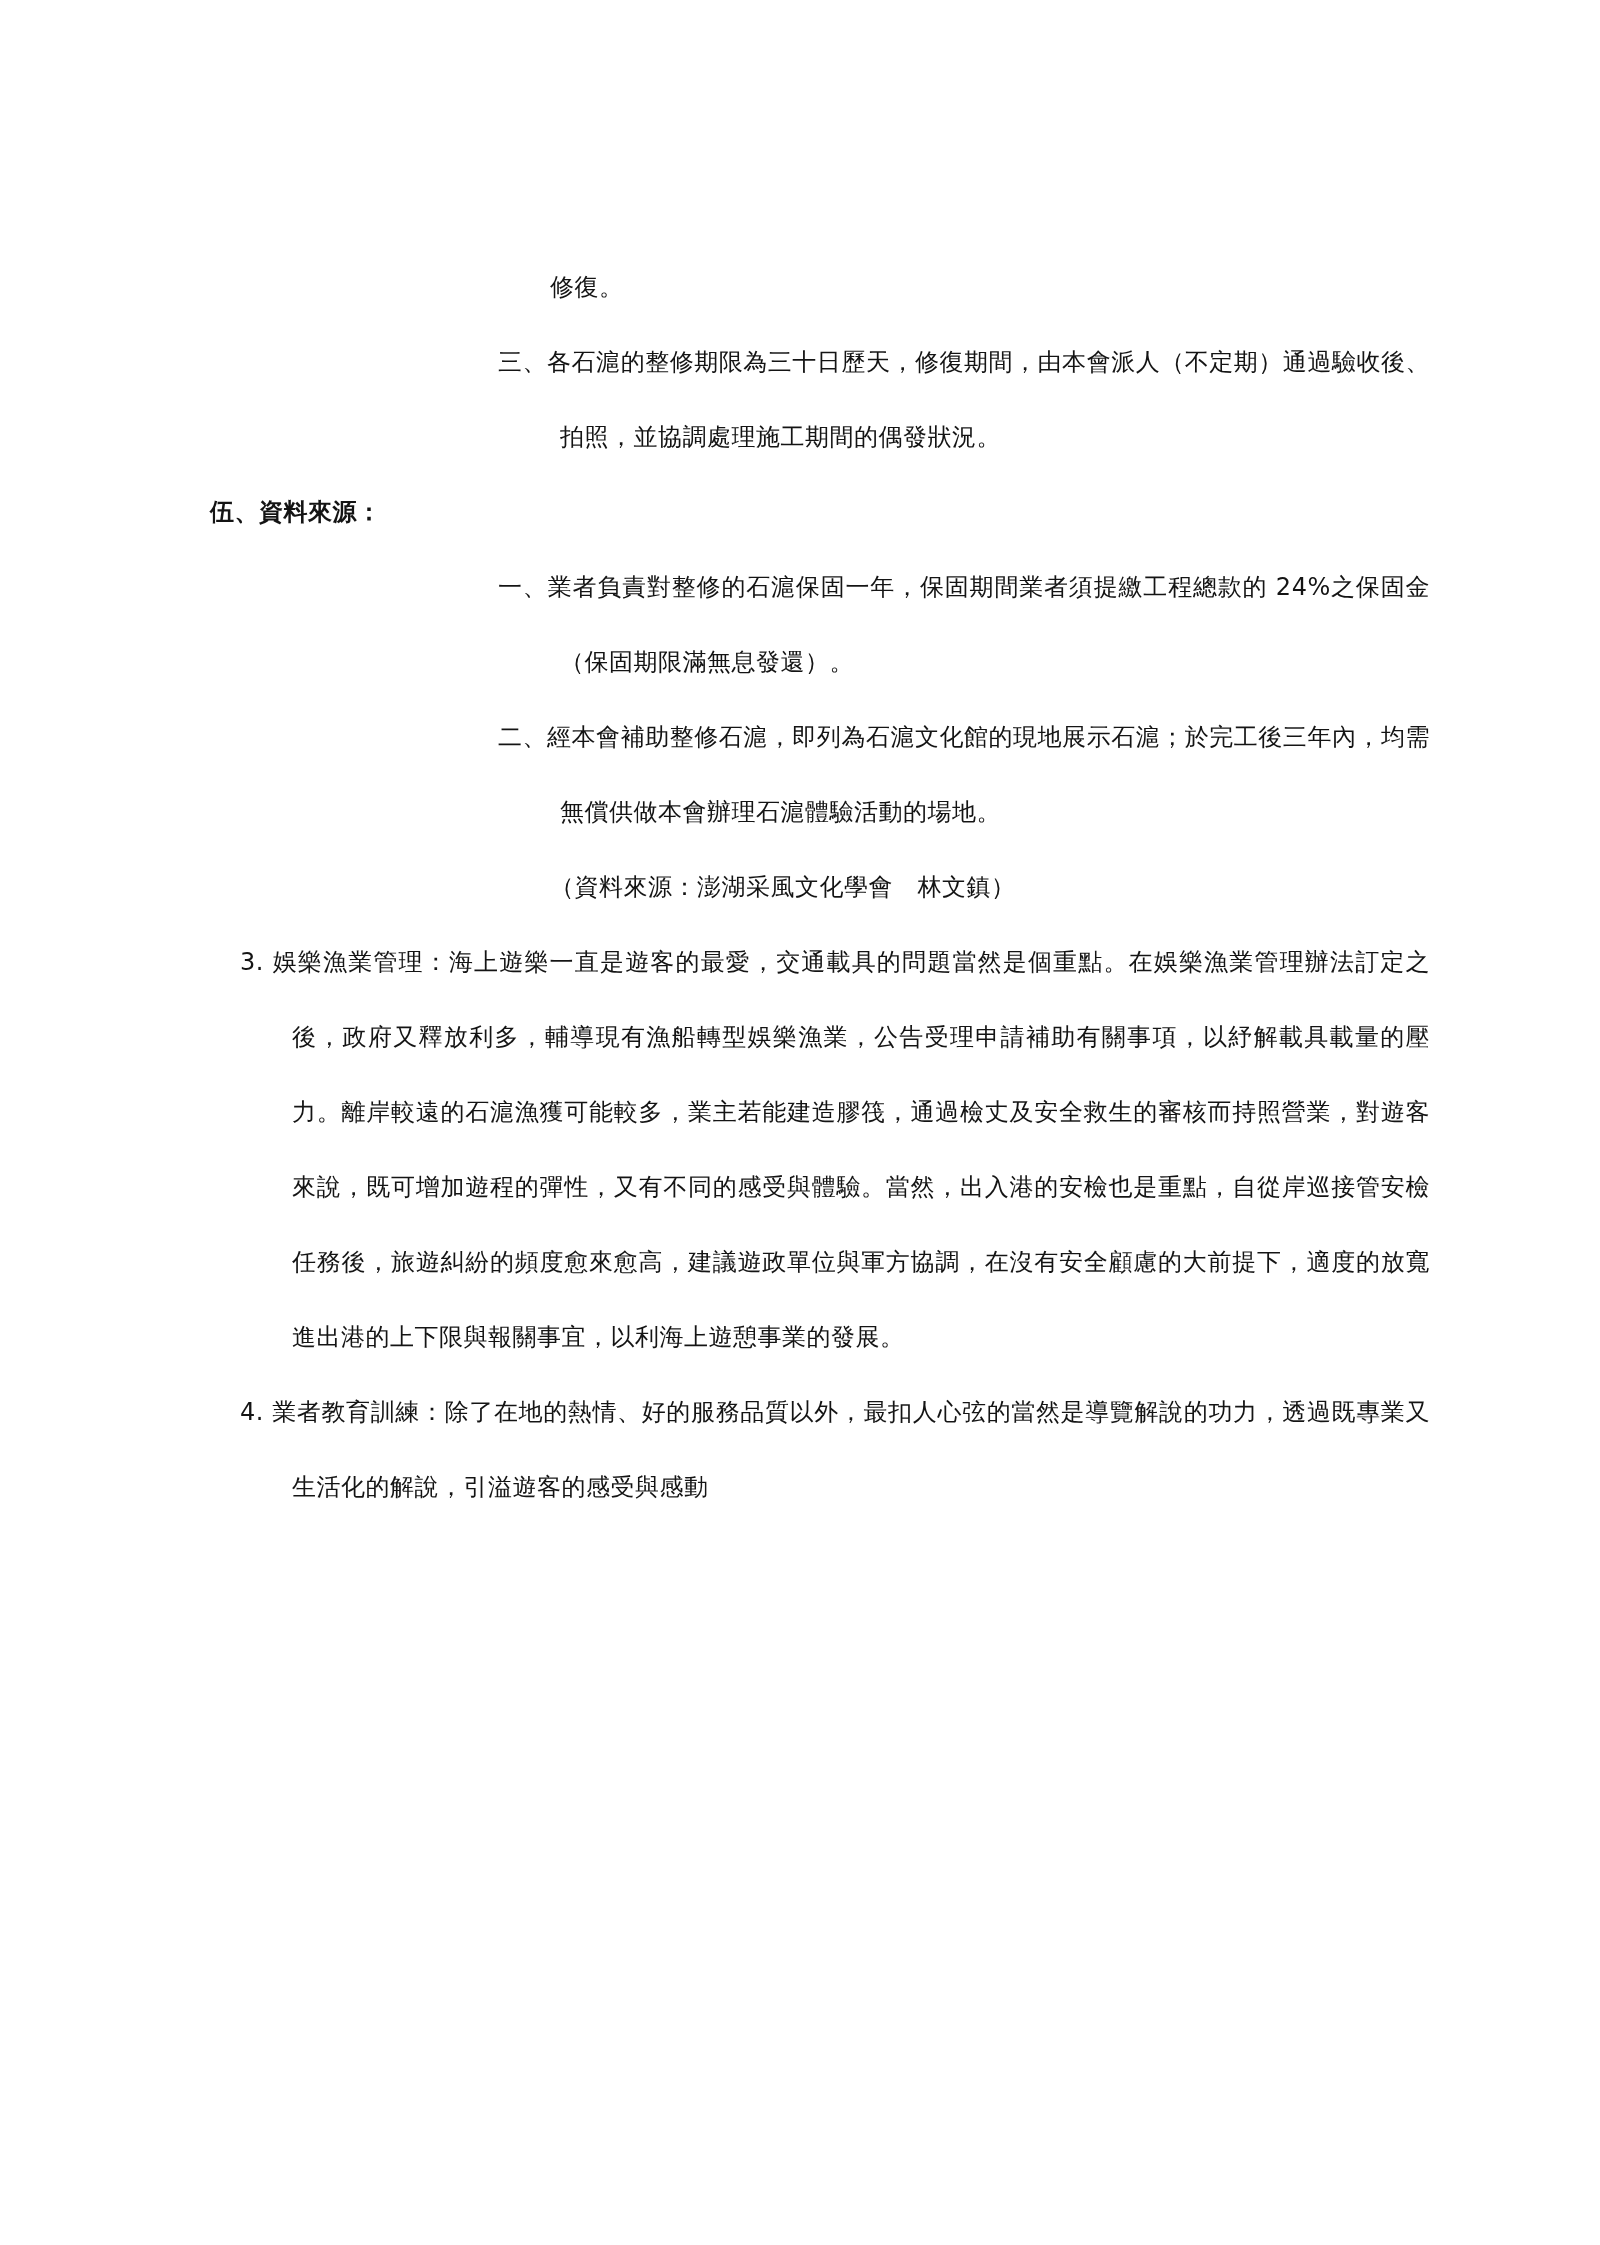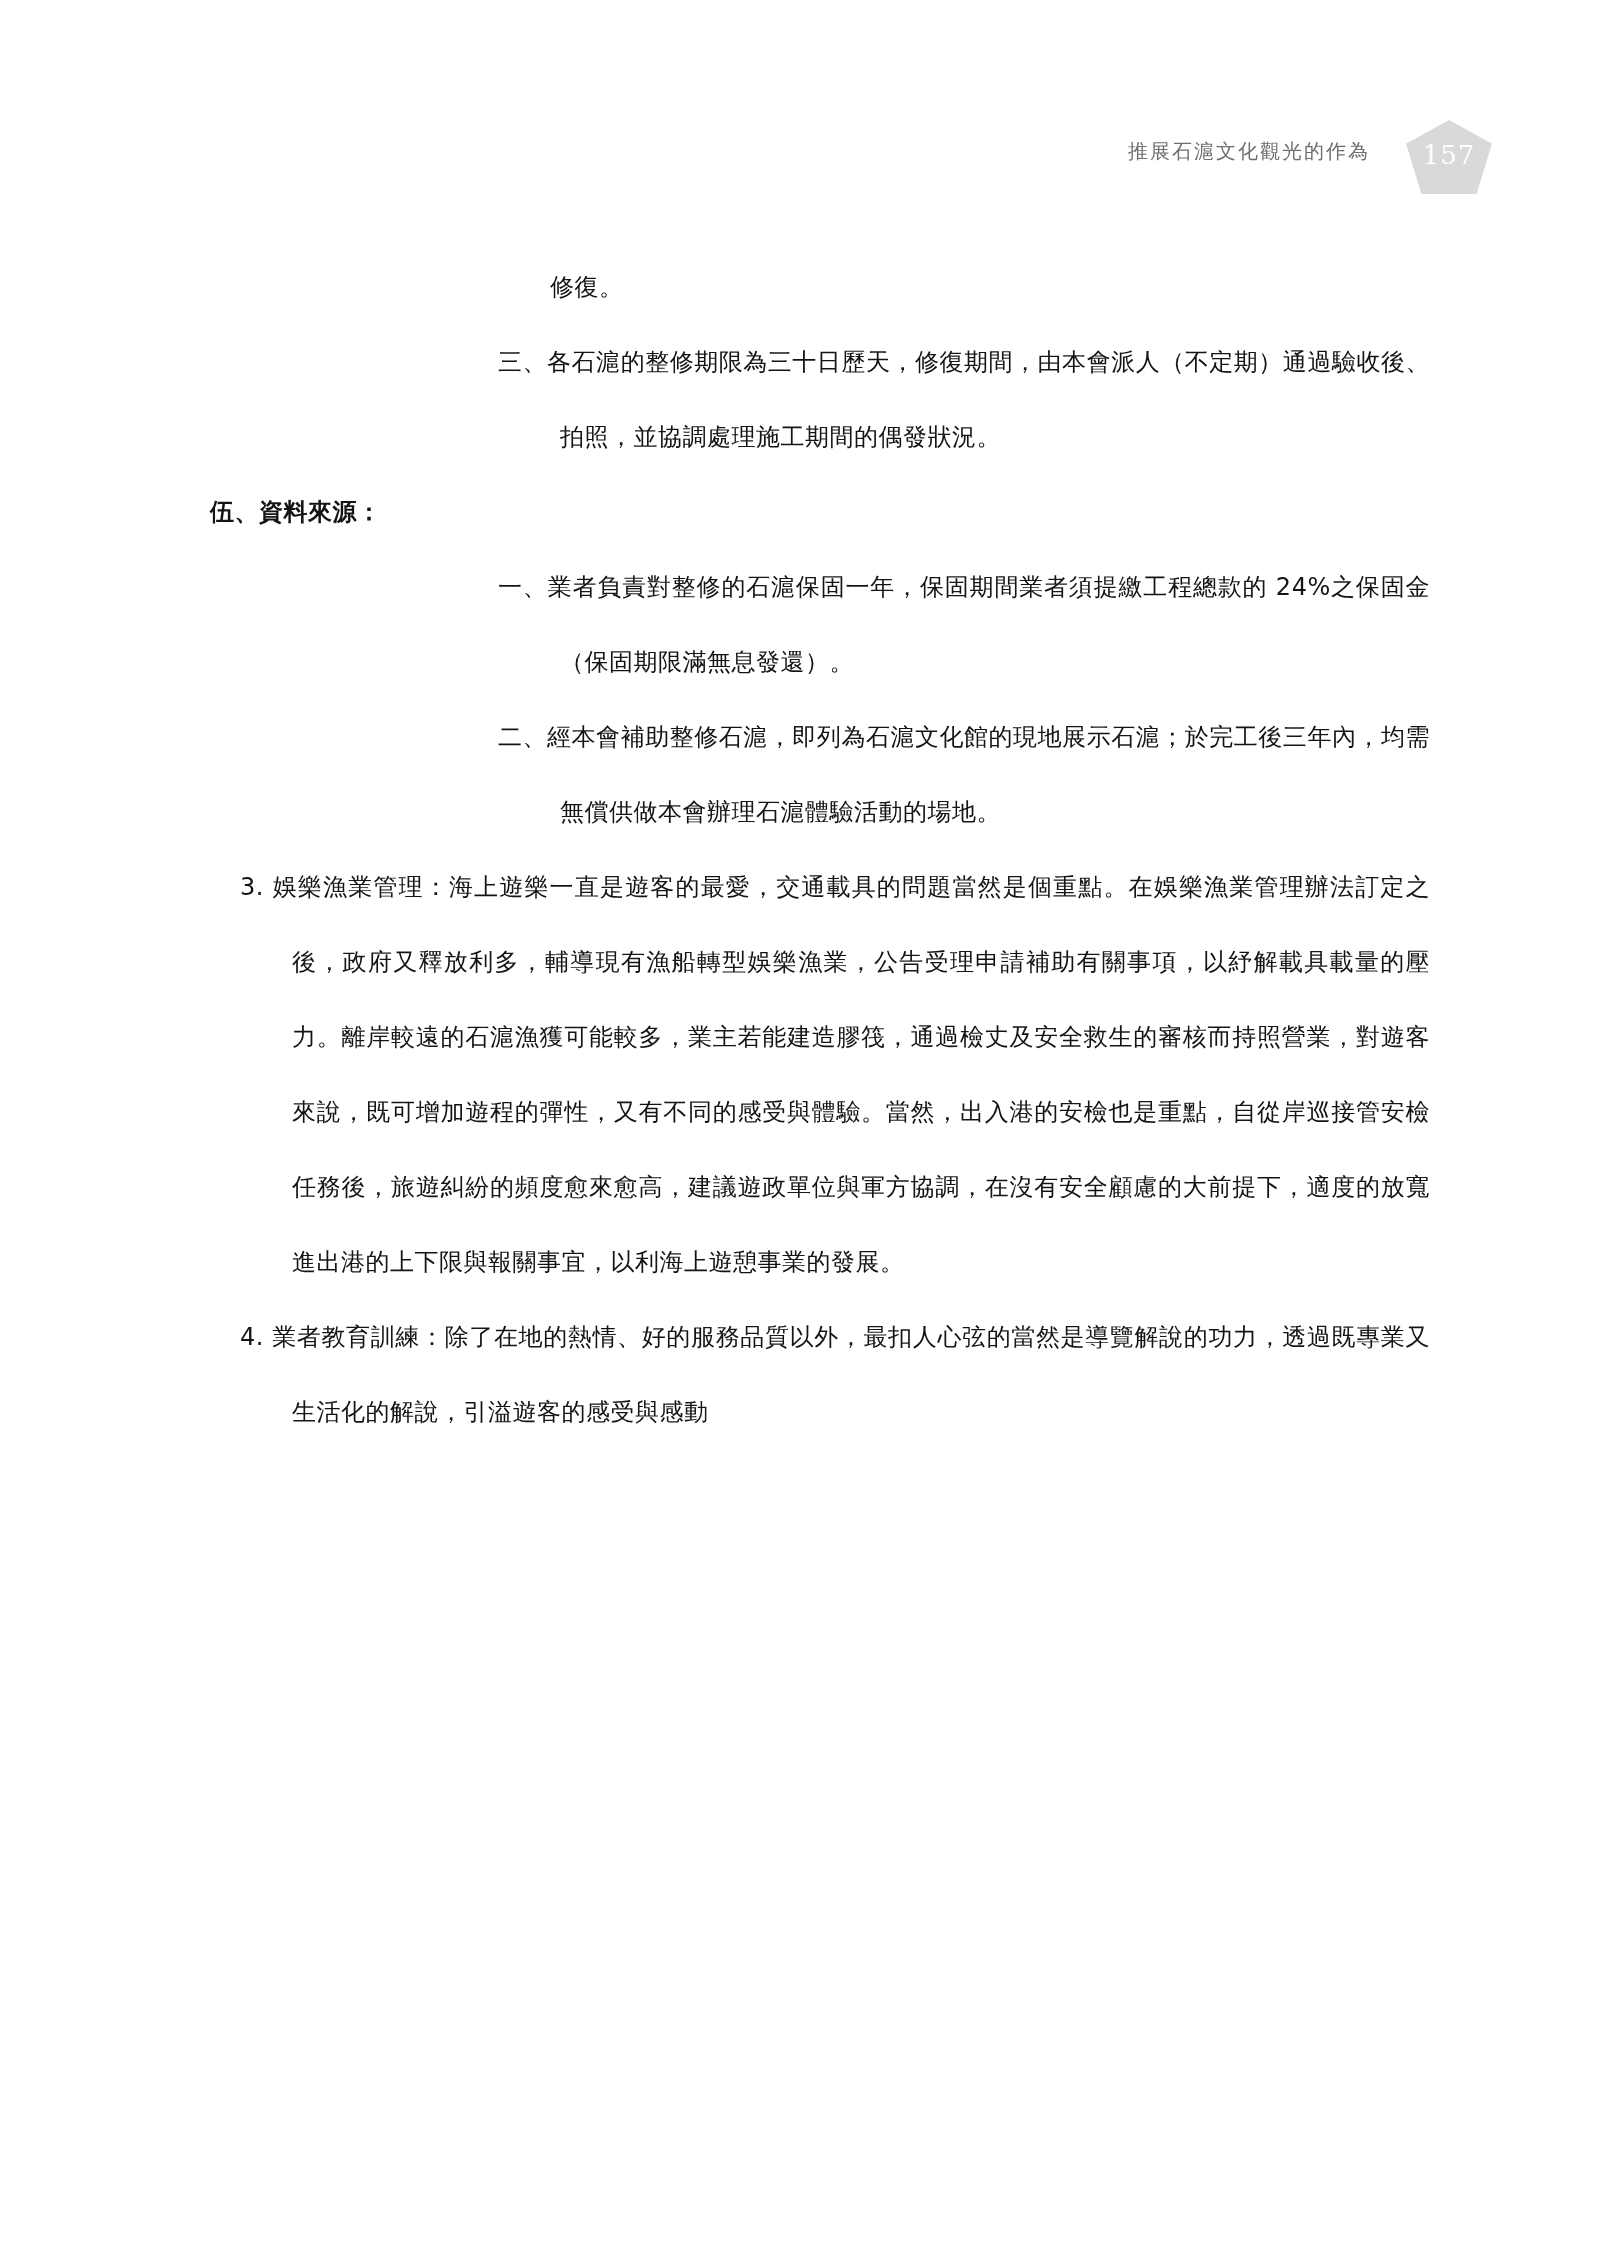--- a/index.html
+++ b/index.html
@@ -112,46 +112,41 @@
     display: block;
     padding-left: 62px;
     text-indent: -62px;
   }
 </style>
 </head>
 <body>
 
 <div class="page">
 
-  <div class="header">
-    <div class="header-title">推展石滬文化觀光的作為</div>
-    <div class="page-number-badge">
-      <span class="page-number">157</span>
-    </div>
-  </div>
 
   <div class="content">
 
     <p class="para lvl-sub">修復。</p>
 
     <p class="para lvl-item">
       <span class="hang-wide">三、各石滬的整修期限為三十日歷天，修復期間，由本會派人（不定期）通過驗收後、拍照，並協調處理施工期間的偶發狀況。</span>
     </p>
 
 
     <p class="para lvl-heading">伍、資料來源：</p>
 
     <p class="para lvl-item">
       <span class="hang-wide">一、業者負責對整修的石滬保固一年，保固期間業者須提繳工程總款的 24%之保固金（保固期限滿無息發還）。</span>
     </p>
 
     <p class="para lvl-item">
       <span class="hang-wide">二、經本會補助整修石滬，即列為石滬文化館的現地展示石滬；於完工後三年內，均需無償供做本會辦理石滬體驗活動的場地。</span>
     </p>
 
+    <p class="para lvl-source">（資料來源：澎湖采風文化學會　林文鎮）</p>
 
     <p class="para lvl-num">
       <span class="hang">3. 娛樂漁業管理：海上遊樂一直是遊客的最愛，交通載具的問題當然是個重點。在娛樂漁業管理辦法訂定之後，政府又釋放利多，輔導現有漁船轉型娛樂漁業，公告受理申請補助有關事項，以紓解載具載量的壓力。離岸較遠的石滬漁獲可能較多，業主若能建造膠筏，通過檢丈及安全救生的審核而持照營業，對遊客來說，既可增加遊程的彈性，又有不同的感受與體驗。當然，出入港的安檢也是重點，自從岸巡接管安檢任務後，旅遊糾紛的頻度愈來愈高，建議遊政單位與軍方協調，在沒有安全顧慮的大前提下，適度的放寬進出港的上下限與報關事宜，以利海上遊憩事業的發展。</span>
     </p>
 
     <p class="para lvl-num">
       <span class="hang">4. 業者教育訓練：除了在地的熱情、好的服務品質以外，最扣人心弦的當然是導覽解說的功力，透過既專業又生活化的解說，引溢遊客的感受與感動</span>
     </p>
 
   </div>

